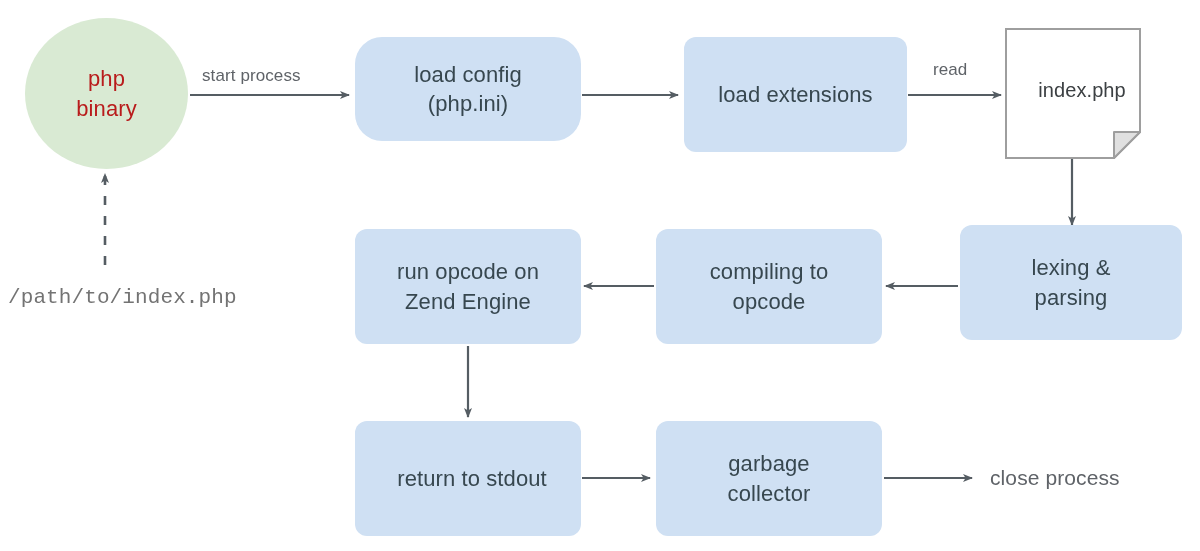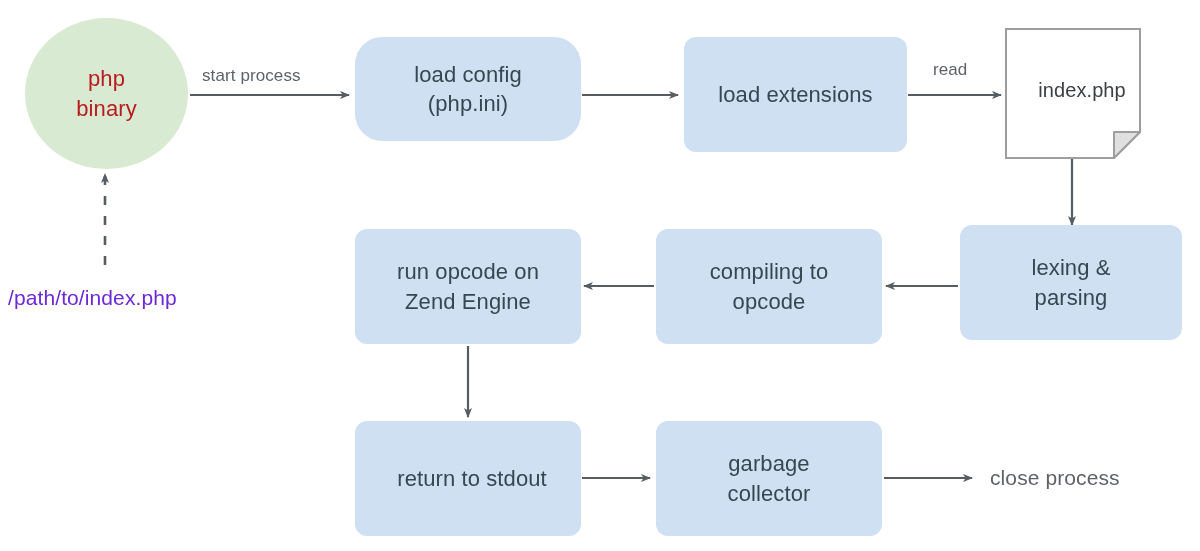--- a/index.html
+++ b/index.html
@@ -75,21 +75,22 @@
     white-space: nowrap;
   }
   .free-label {
     position: absolute;
     color: #5f6368;
     font-size: 21px;
     letter-spacing: 0.1px;
     white-space: nowrap;
   }
   .free-label.dark {
-    color: #6d28d9;
+    color: #737373;
+    font-family: Liberation Mono, monospace;
   }
 </style>
 </head>
 <body>
 
 <div id="canvas">
 
   <svg id="edges" viewBox="0 0 1200 551" width="1200" height="551" xmlns="http://www.w3.org/2000/svg">
     <defs>
       <marker id="arrowhead" markerWidth="10" markerHeight="8" refX="9" refY="4" orient="auto" markerUnits="userSpaceOnUse">

